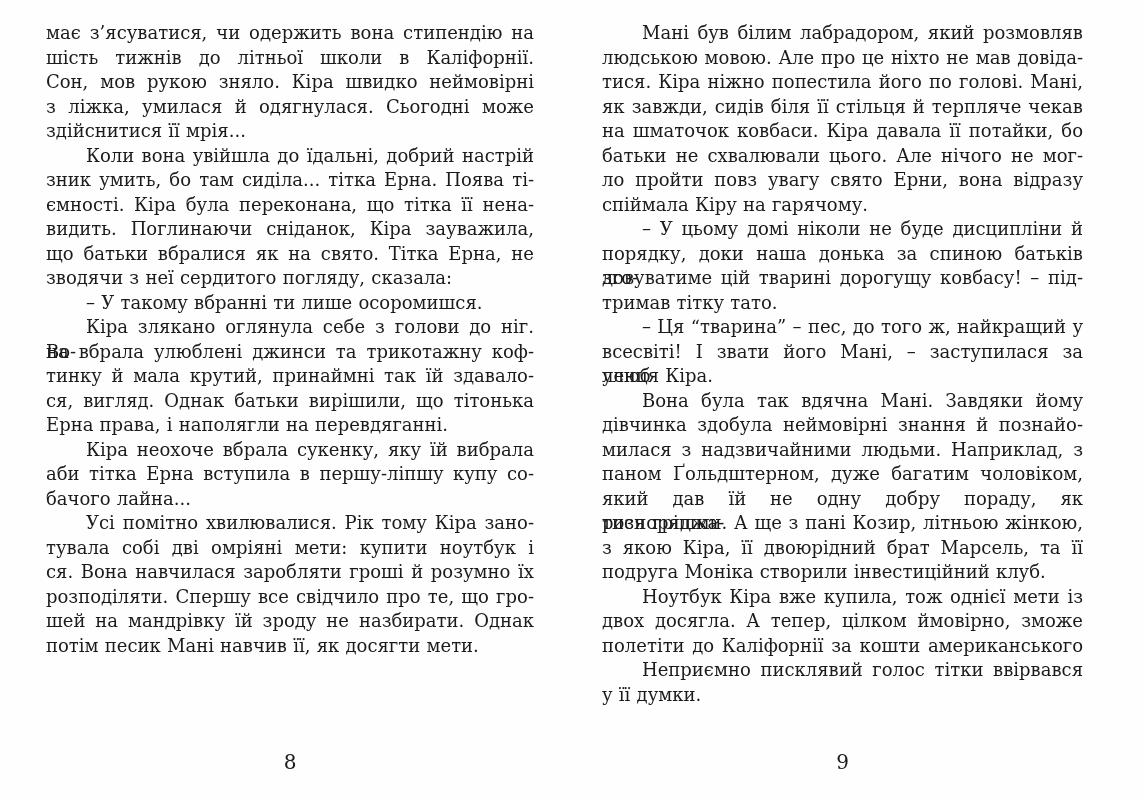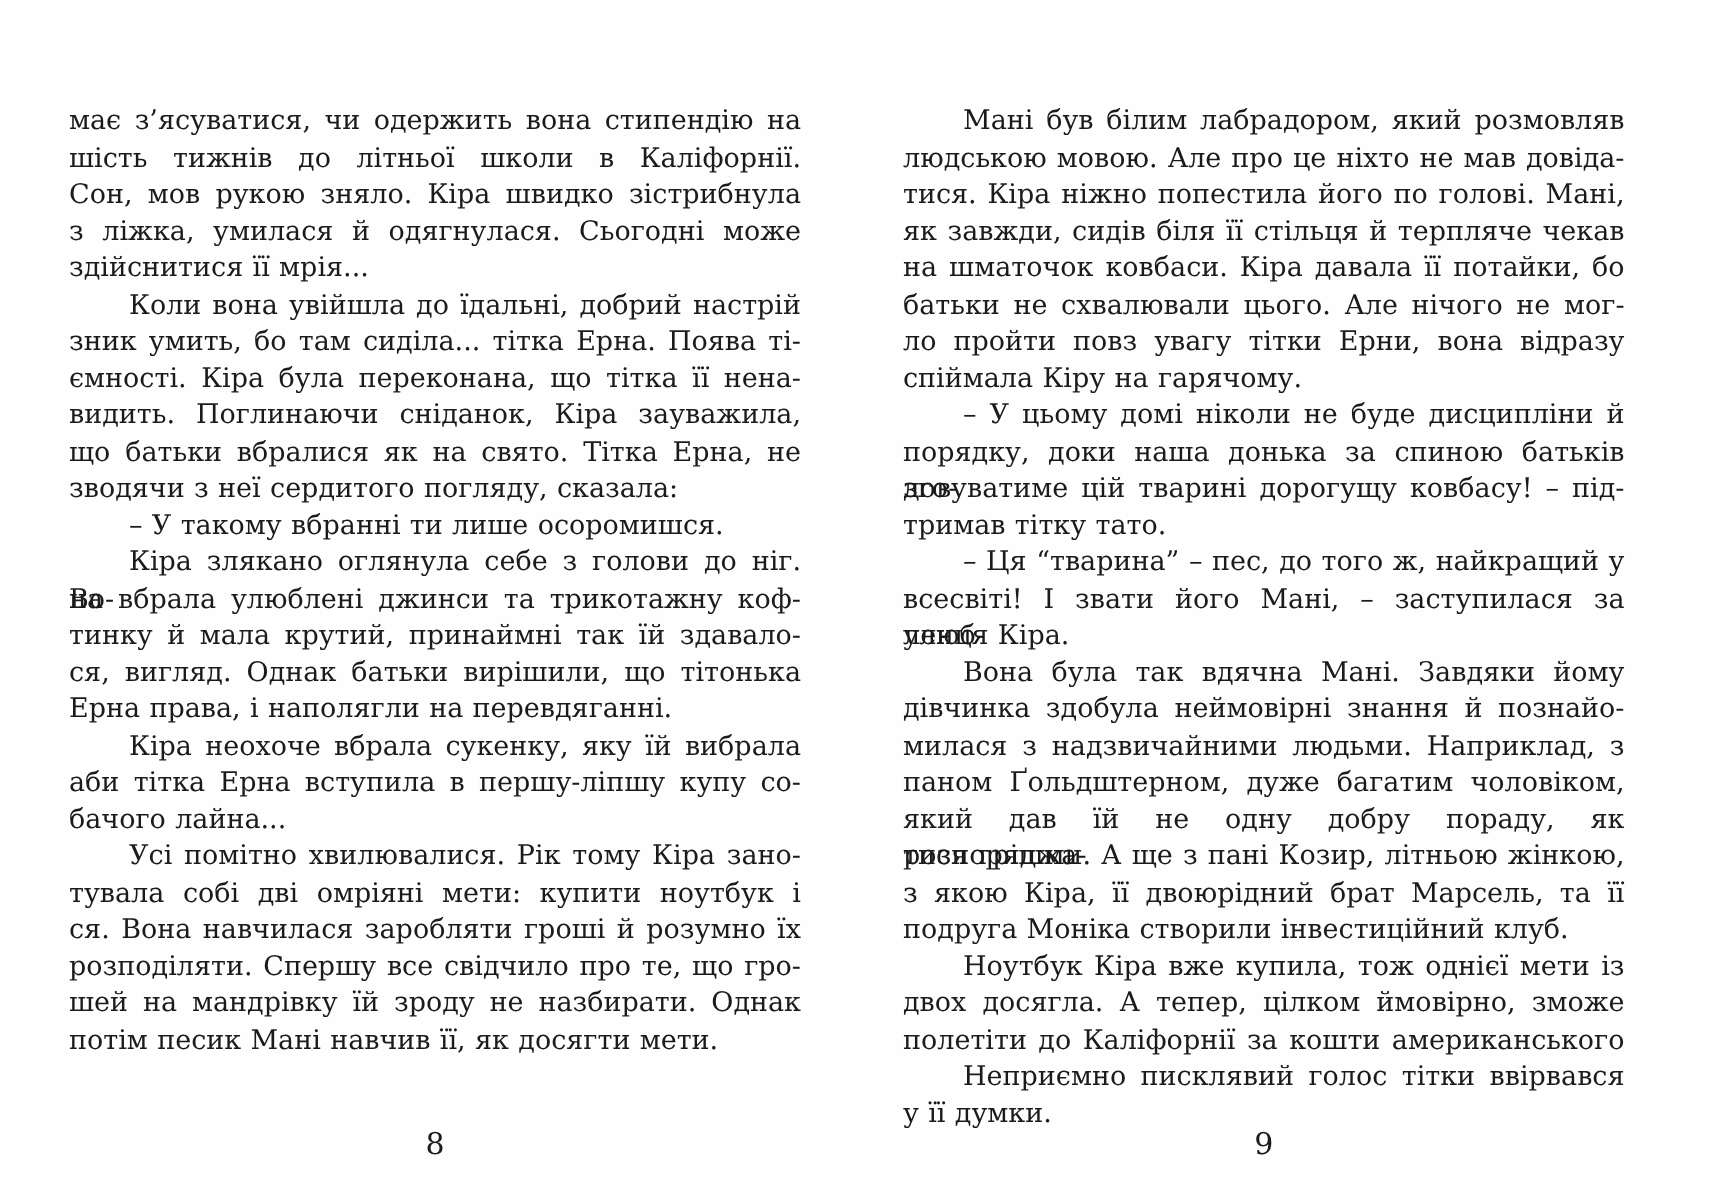--- a/index.html
+++ b/index.html
@@ -5,21 +5,21 @@
   html, body { margin: 0; padding: 0; }
   body {
     width: 1142px; height: 800px;
     background: #fefefe;
     color: #1b1b1b;
     font-family: "DejaVu Serif", "Liberation Serif", serif;
     position: relative;
     overflow: hidden;
   }
   .spread { position: absolute; inset: 0; background: #fefefe; }
-  .page-text { position: absolute; top: 21px; margin-top: 48px; }
+  .page-text { position: absolute; top: 21px; }
   .page-text.left  { left: 46px;  width: 488px; }
   .page-text.right { left: 602px; width: 481px; }
   .paragraph { margin: 0; padding: 0; }
   .line {
     font-size: 18px;
     line-height: 24.5px;
     height: 24.5px;
     text-align: justify;
     text-align-last: justify;
     word-spacing: 0.5px;
@@ -38,21 +38,21 @@
 </style>
 </head>
 <body>
 
 <div class="spread">
 
   <div class="page-text left">
       <div class="paragraph">
         <div class="line">має з’ясуватися, чи одержить вона стипендію на</div>
         <div class="line">шість тижнів до літньої школи в Каліфорнії.</div>
-        <div class="line">Сон, мов рукою зняло. Кіра швидко зістрибнула</div>
+        <div class="line">Сон, мов рукою зняло. Кіра швидко неймовірні</div>
         <div class="line">з ліжка, умилася й одягнулася. Сьогодні може</div>
         <div class="line last">здійснитися її мрія...</div>
       </div>
       <div class="paragraph">
         <div class="line indent">Коли вона увійшла до їдальні, добрий настрій</div>
         <div class="line">зник умить, бо там сиділа... тітка Ерна. Поява ті-</div>
         <div class="line">ємності. Кіра була переконана, що тітка її нена-</div>
         <div class="line">видить. Поглинаючи сніданок, Кіра зауважила,</div>
         <div class="line">що батьки вбралися як на свято. Тітка Ерна, не</div>
         <div class="line last">зводячи з неї сердитого погляду, сказала:</div>
@@ -83,21 +83,21 @@
     </div>
 
   <div class="page-text right">
       <div class="paragraph">
         <div class="line indent">Мані був білим лабрадором, який розмовляв</div>
         <div class="line">людською мовою. Але про це ніхто не мав довіда-</div>
         <div class="line">тися. Кіра ніжно попестила його по голові. Мані,</div>
         <div class="line">як завжди, сидів біля її стільця й терпляче чекав</div>
         <div class="line">на шматочок ковбаси. Кіра давала її потайки, бо</div>
         <div class="line">батьки не схвалювали цього. Але нічого не мог-</div>
-        <div class="line">ло пройти повз увагу тітки Ерни, вона відразу</div>
+        <div class="line">ло пройти повз увагу свято Ерни, вона відразу</div>
         <div class="line last">спіймала Кіру на гарячому.</div>
       </div>
       <div class="paragraph">
         <div class="line indent">– У цьому домі ніколи не буде дисципліни й</div>
         <div class="line">порядку, доки наша донька за спиною батьків зго-</div>
         <div class="line">довуватиме цій тварині дорогущу ковбасу! – під-</div>
         <div class="line last">тримав тітку тато.</div>
       </div>
       <div class="paragraph">
         <div class="line indent">– Ця “тварина” – пес, до того ж, найкращий у</div>

